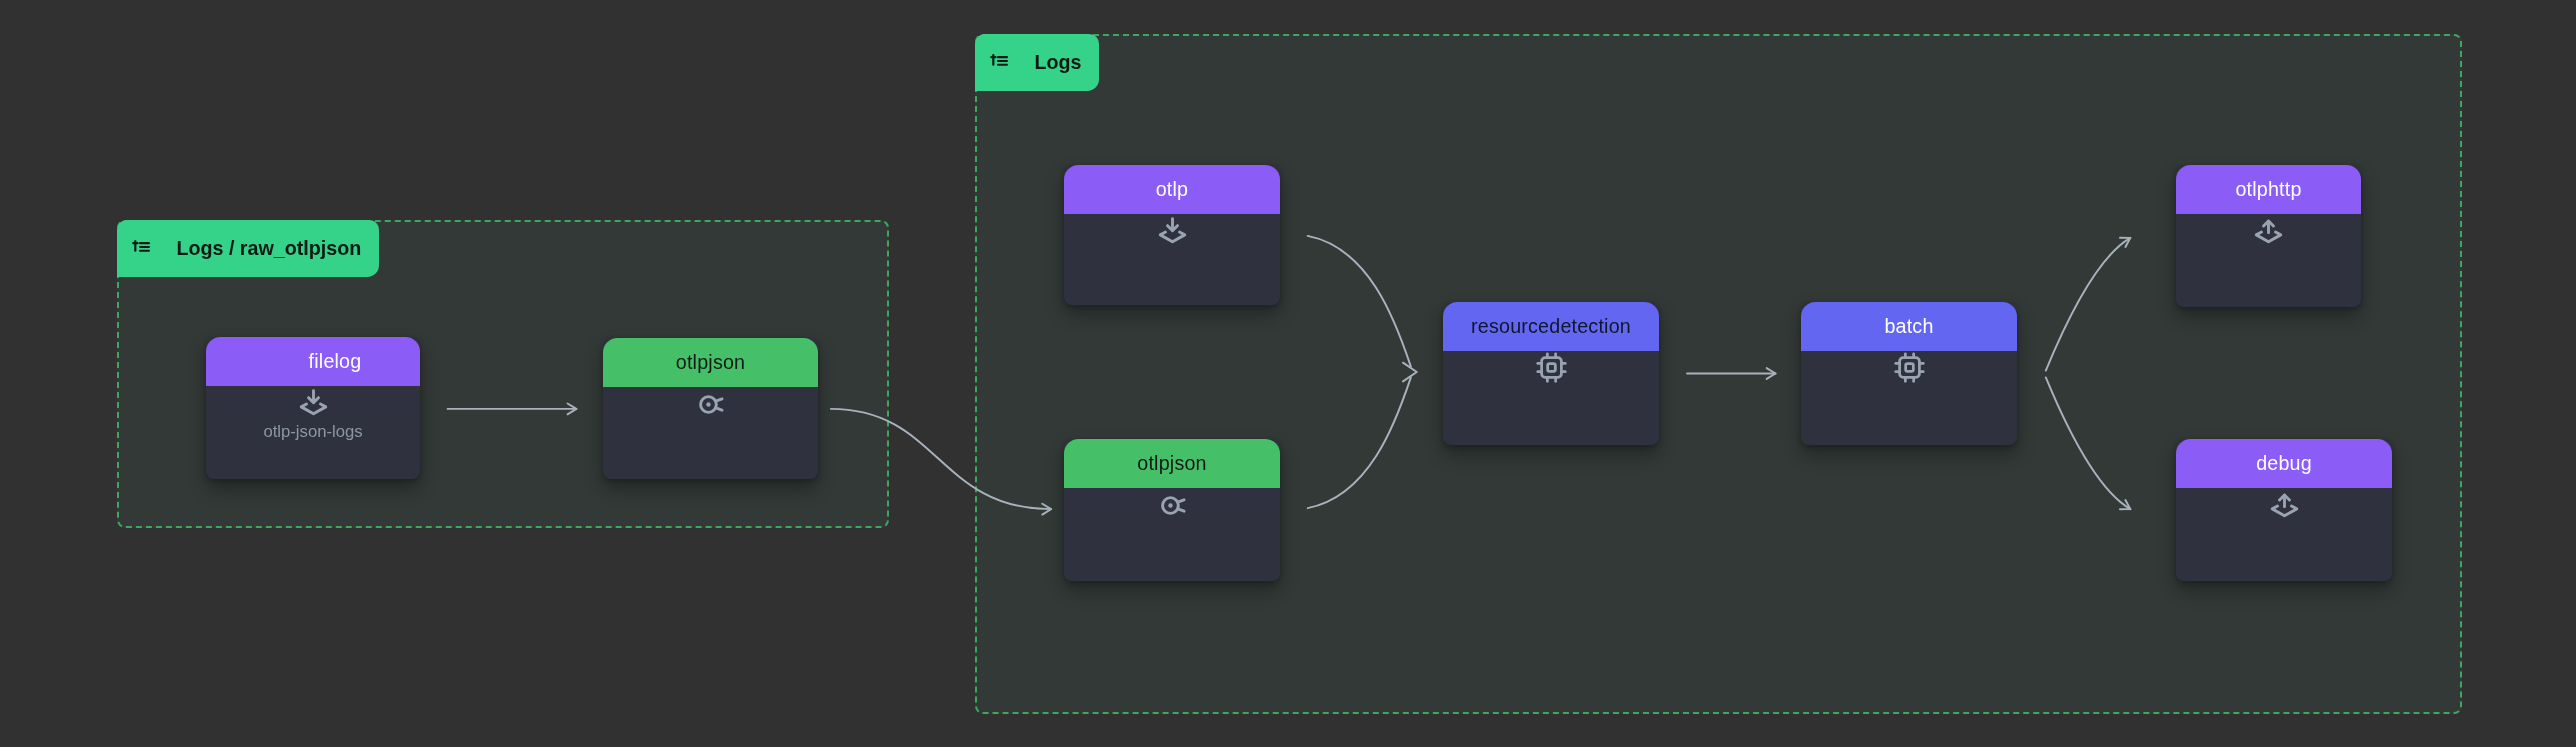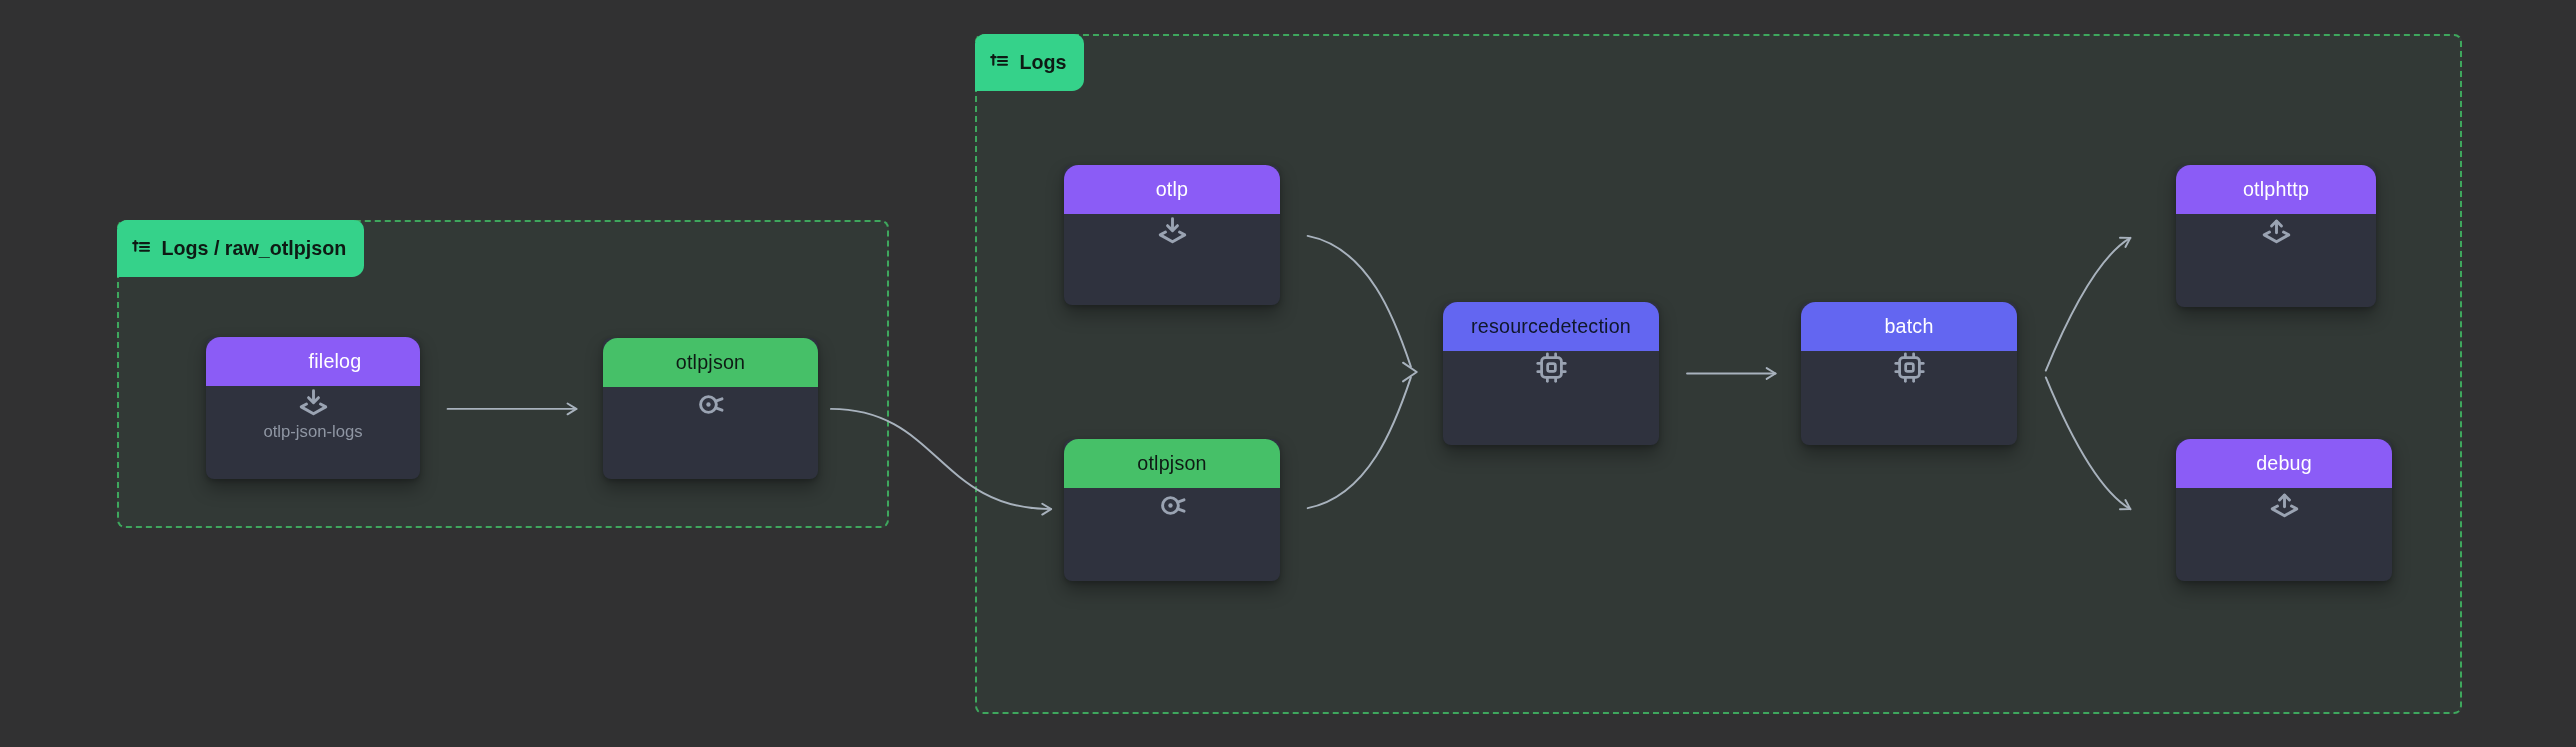--- a/index.html
+++ b/index.html
@@ -19,21 +19,21 @@
     border-radius: 7.9px;
     background: rgba(74, 201, 126, 0.055);
     z-index: 0;
   }
   .group-badge {
     position: absolute;
     top: -2px; left: -2px;
     height: 57px;
     display: inline-flex;
     align-items: center;
-    gap: 10px;
+    gap: 25px;
     padding: 0 17.7px 0 13.8px;
     border-radius: 9.8px 9.8px 11.8px 0;
     font-size: 19.7px;
     font-weight: 700;
     white-space: nowrap;
   }
   .group-badge svg { flex: 0 0 auto; }
 
   
   .edges { position: absolute; inset: 0; z-index: 1; pointer-events: none; }
@@ -203,21 +203,21 @@
           <path d="M9 19.2 v2.8"></path>
           <path d="M15 19.2 v2.8"></path>
         <path d="M2 9 h2.8"></path>
           <path d="M2 15 h2.8"></path>
           <path d="M19.2 9 h2.8"></path>
           <path d="M19.2 15 h2.8"></path>
       </svg>
     </div>
   </div>
 
-  <div class="node" style="left: 2176px; top: 165px; width: 200px; height: 142px; background: rgb(47, 50, 62);">
+  <div class="node" style="left: 2176px; top: 165px; width: 185px; height: 142px; background: rgb(47, 50, 62);">
     <div class="node-header" style="background: rgb(139, 92, 246); color: rgb(255, 255, 255);">
       <span>otlphttp</span>
     </div>
     <div class="node-body" style="color: rgb(154, 163, 178);">
       <svg class="icon" width="35" height="35" viewBox="0 0 24 24" fill="none" stroke="currentColor" stroke-width="2" stroke-linecap="round" stroke-linejoin="round">
         <path d="M12 12.8 V5"></path>
           <path d="M8.6 8.2 L12 4.8 L15.4 8.2"></path>
         <path d="M7.2 12.4 L3.6 14.3 L12 19 L20.4 14.3 L16.8 12.4"></path>
       </svg>
     </div>

